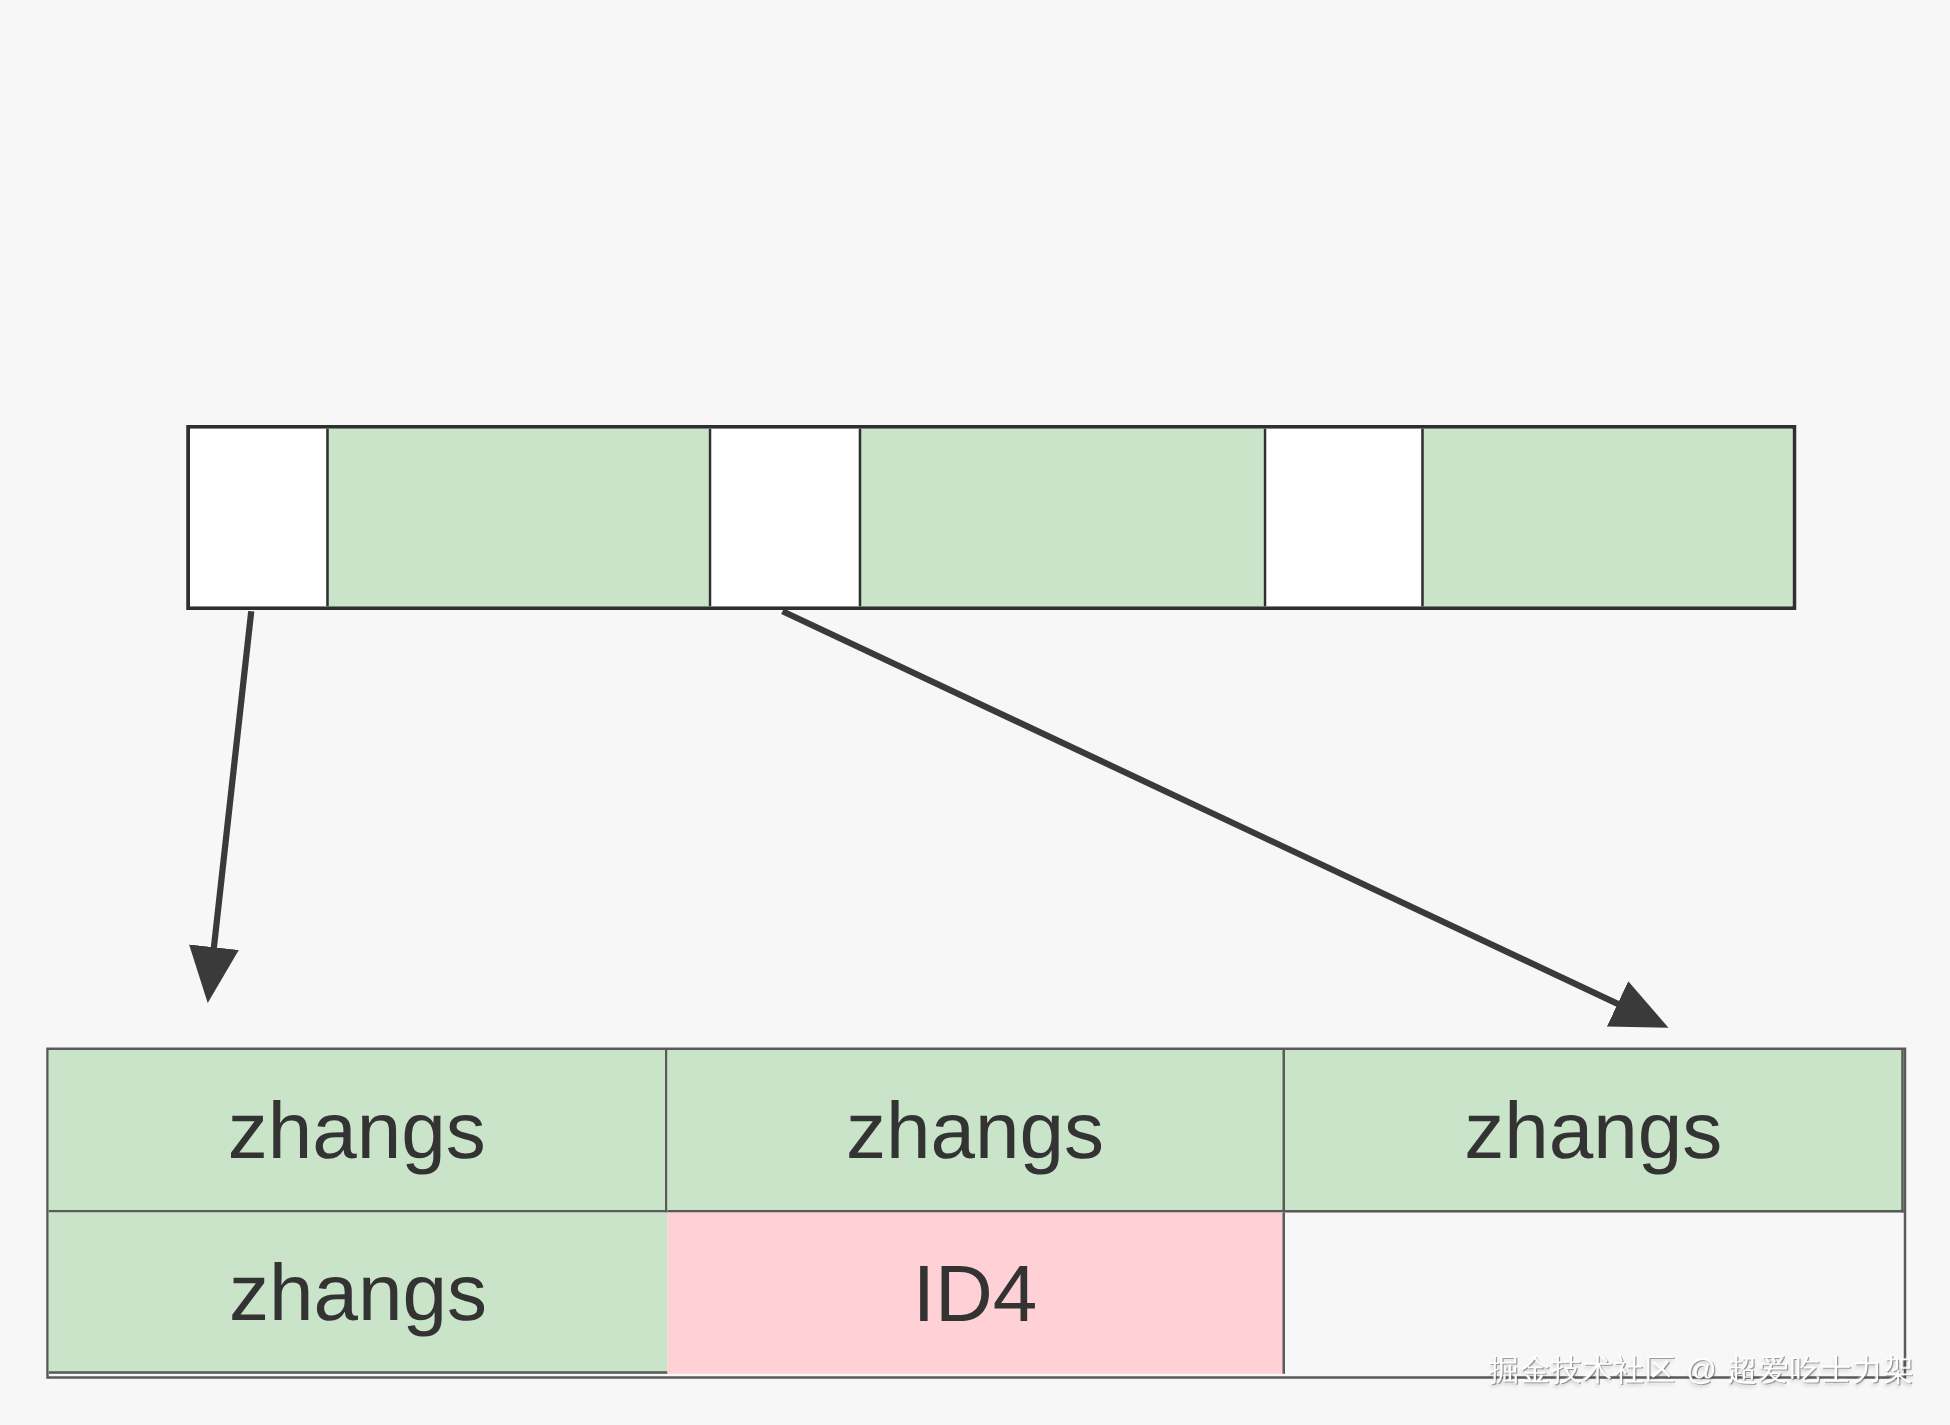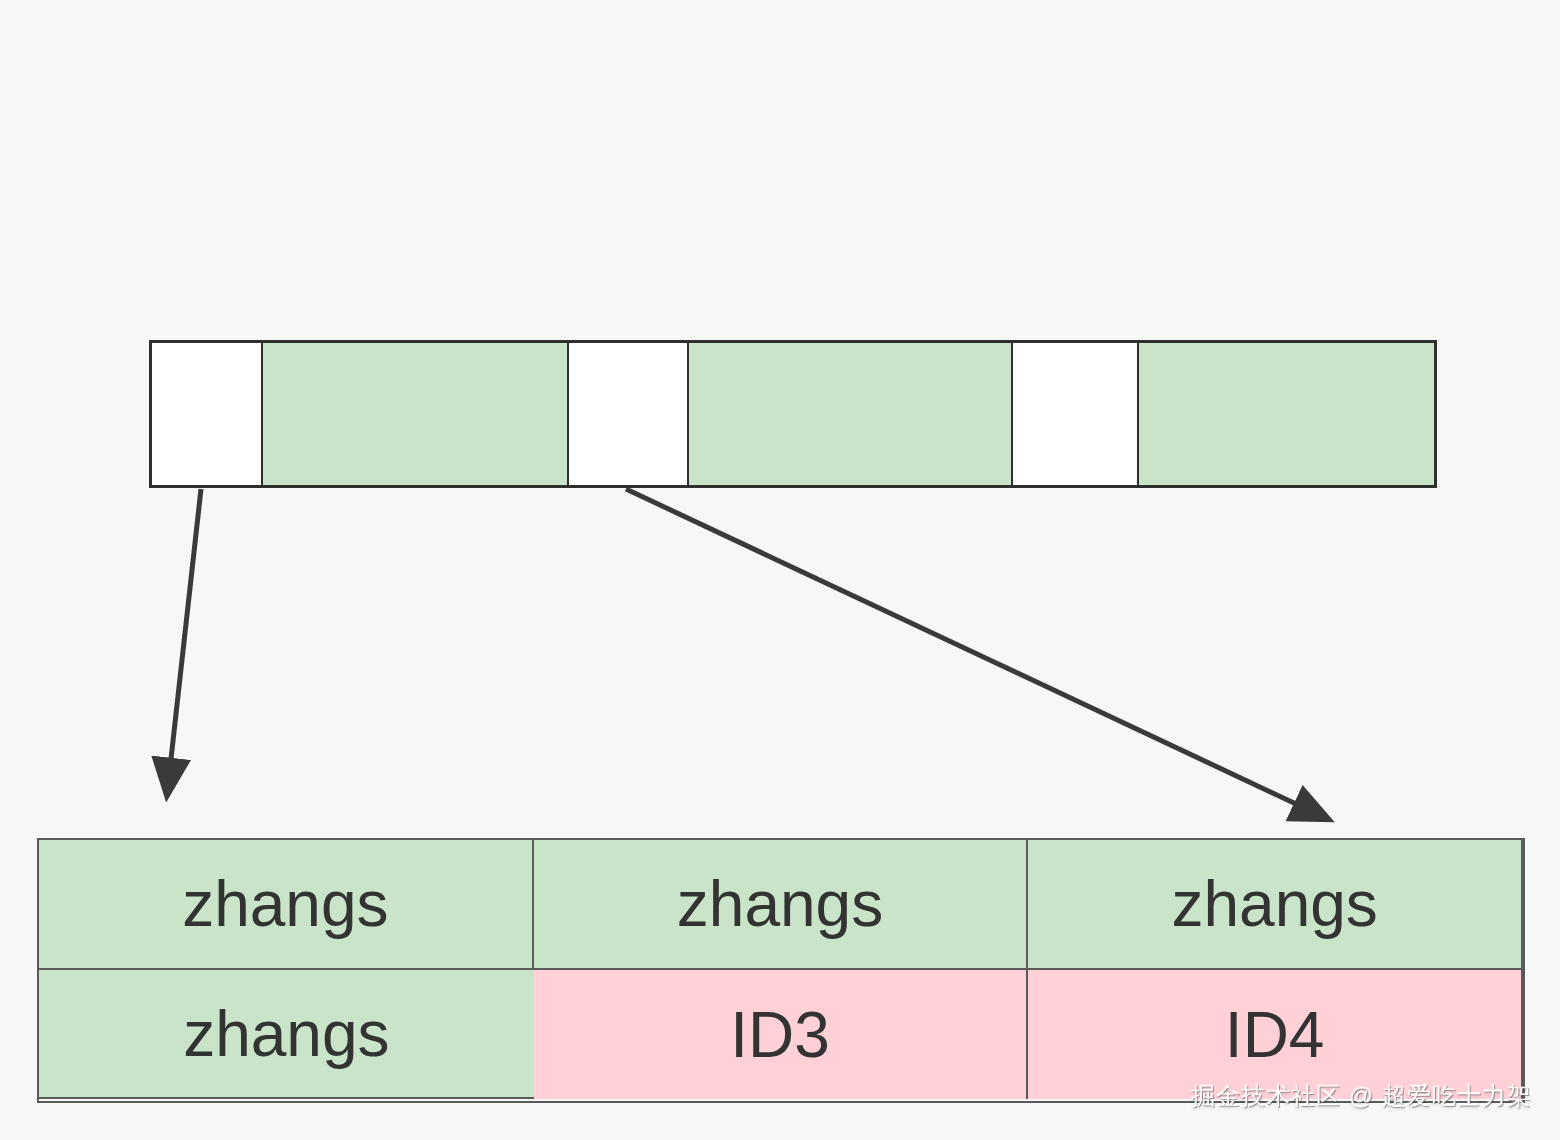--- a/index.html
+++ b/index.html
@@ -117,19 +117,18 @@
     </defs>
     <line x1="201" y1="489" x2="167" y2="795" marker-end="url(#ah)"></line>
     <line x1="626" y1="489" x2="1328" y2="819" marker-end="url(#ah)"></line>
   </svg>
 
   <div class="record-table">
     <div class="cell name">zhangs</div>
     <div class="cell name">zhangs</div>
     <div class="cell name">zhangs</div>
     <div class="cell name">zhangs</div>
-    <div class="cell id">ID3</div>
     <div class="cell id">ID4</div>
   </div>
 
   <div class="watermark">掘金技术社区 @ 超爱吃士力架</div>
 
 </div>
 
 </body></html>

